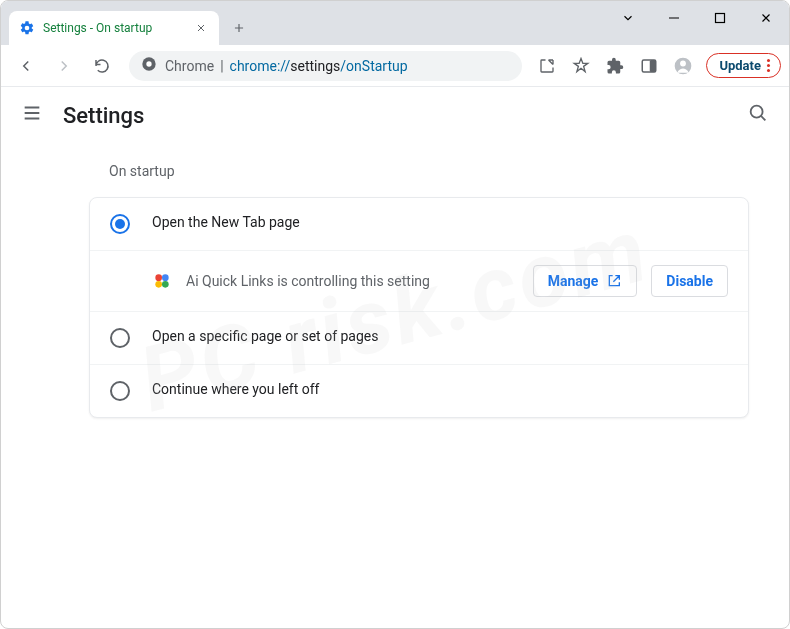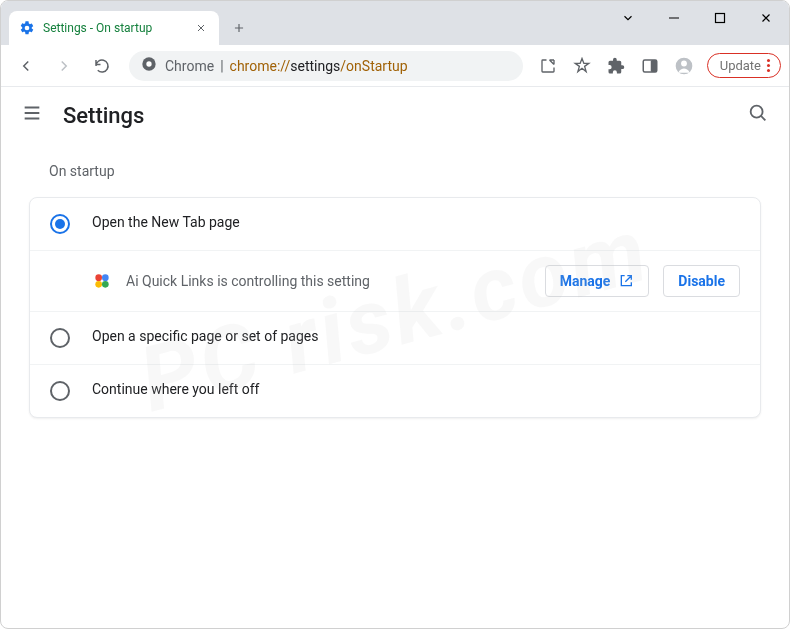--- a/index.html
+++ b/index.html
@@ -17,34 +17,34 @@
 
 
 .toolbar { height: 42px; background: #fff; display: flex; align-items: center; padding: 0 8px; gap: 4px; border-bottom: 1px solid #e8eaed; }
 .nav-btn { width: 34px; height: 34px; display: flex; align-items: center; justify-content: center; color: #5f6368; border-radius: 50%; cursor: pointer; }
 .nav-btn.disabled { color: #bdc1c6; }
 .addrbar { flex: 1; height: 30px; background: #f1f3f4; border-radius: 15px; display: flex; align-items: center; padding: 0 12px; gap: 8px; margin: 0 6px; }
 .addr-text { font-size: 14px; color: #202124; display: flex; align-items: baseline; gap: 0; }
 .addr-chrome { color: #5f6368; }
 .addr-sep { color: #5f6368; margin: 0 6px; }
 .addr-path { color: #202124; }
-.addr-sub { color: #a16207; }
+.addr-sub { color: #0369a1; }
 .tool-icon { width: 30px; height: 30px; display: flex; align-items: center; justify-content: center; color: #5f6368; cursor: pointer; }
-.update-btn { border: 1px solid #d93025; color: #737373; border-radius: 16px; padding: 4px 10px 4px 12px; font-size: 13px; display: flex; align-items: center; gap: 6px; cursor: pointer; margin-left: 4px; }
+.update-btn { border: 1px solid #d93025; color: #0c4a6e; border-radius: 16px; padding: 4px 10px 4px 12px; font-size: 13px; display: flex; align-items: center; gap: 6px; cursor: pointer; margin-left: 4px; font-weight: bold; }
 .update-dots { display: flex; flex-direction: column; gap: 2px; }
 .update-dots span { width: 3px; height: 3px; background: #d93025; border-radius: 50%; }
 
 
 .settings-header { height: 56px; display: flex; align-items: center; padding: 0 20px; gap: 18px; }
 .menu-btn { width: 24px; cursor: pointer; }
 .settings-title { font-size: 22px; font-weight: 500; color: #202124; }
 .search-btn { margin-left: auto; cursor: pointer; color: #5f6368; }
 
 
-.content { padding: 20px 28px; }
+.content { padding: 20px 40px; margin-left: 48px; }
 .section-title { font-size: 14px; color: #5f6368; margin: 0 0 18px 20px; }
 .card { background: #fff; border: 1px solid #e8eaed; border-radius: 8px; box-shadow: 0 1px 2px rgba(60,64,67,0.08); overflow: hidden; }
 .radio-row { display: flex; align-items: flex-start; padding: 16px 20px; gap: 22px; border-bottom: 1px solid #f1f3f4; }
 .radio-row:last-child { border-bottom: none; }
 .radio { width: 20px; height: 20px; border: 2px solid #5f6368; border-radius: 50%; position: relative; flex-shrink: 0; }
 .radio.checked { border-color: #1a73e8; }
 .radio.checked::after { content: ''; position: absolute; width: 10px; height: 10px; background: #1a73e8; border-radius: 50%; top: 3px; left: 3px; }
 .radio-label { font-size: 14px; color: #202124; }
 .ext-row { display: flex; align-items: center; padding: 14px 20px 14px 62px; gap: 14px; border-bottom: 1px solid #f1f3f4; }
 .ext-icon { width: 20px; height: 20px; }

